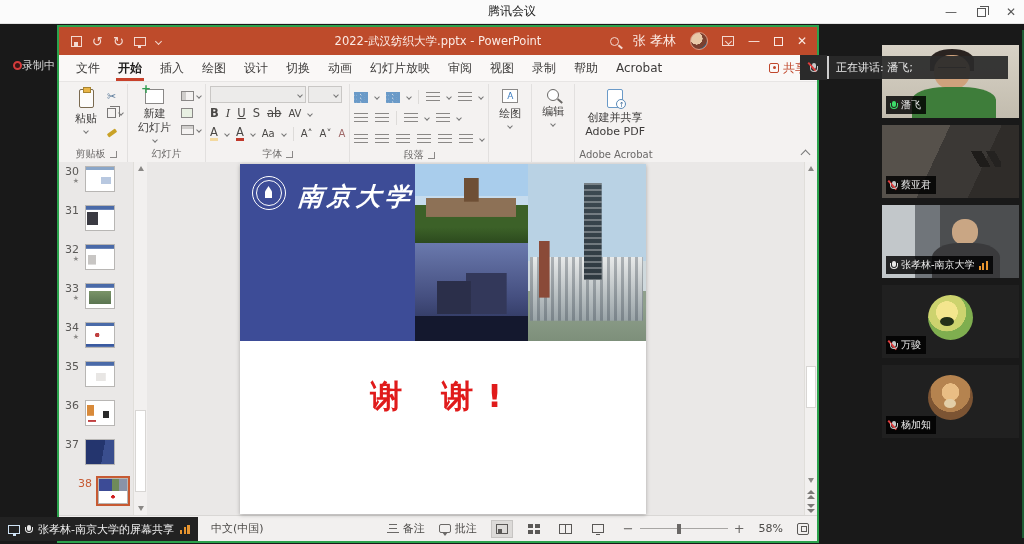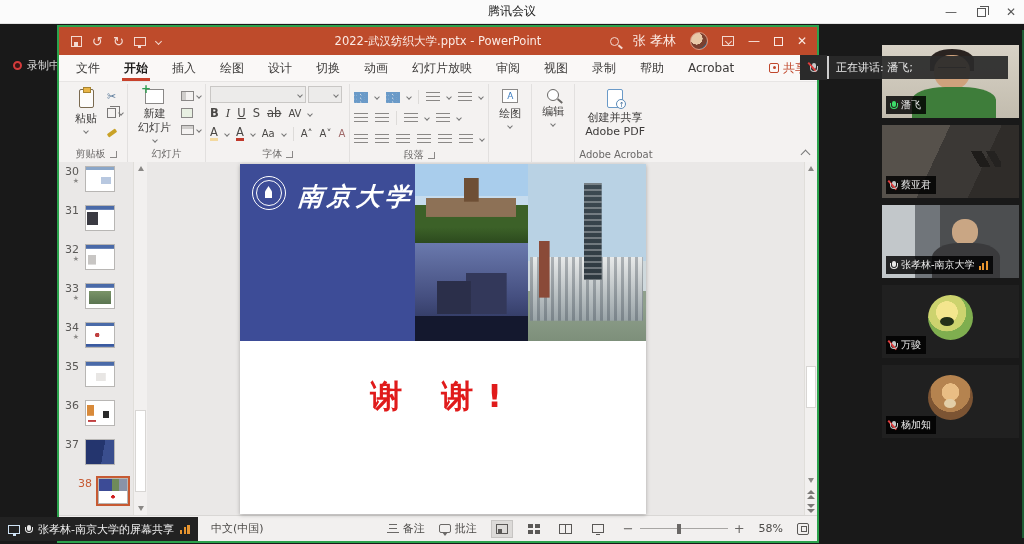--- a/index.html
+++ b/index.html
@@ -15,21 +15,21 @@
   .tm-controls { position:absolute; right:8px; top:0; height:24px; display:flex; align-items:center; gap:20px; color:#555; }
   .tm-controls .wc { font-size:12px; line-height:1; cursor:default; }
   .box-restore { width:9px; height:9px; border:1px solid #555; position:relative; }
   .box-restore::before { content:""; position:absolute; left:2px; top:-3px; width:8px; height:8px; border:1px solid #555; border-left:none; border-bottom:none; }
 
   
   .stage { position:absolute; left:0; top:24px; width:1024px; height:520px; background:#191919; }
   .green-edge { position:absolute; right:0; top:6px; width:2px; height:508px; background:#1f5e35; }
 
   
-  .rec-badge { position:absolute; left:13px; top:34px; display:flex; align-items:center; gap:5px; }
+  .rec-badge { position:absolute; left:13px; top:34px; display:flex; align-items:center; }
   .rec-dot { width:9px; height:9px; border-radius:50%; border:2px solid #d43b3b; background:#3a1515; }
   .rec-text { font-size:11px; color:#d8d8d8; }
 
   
   .ppt { position:absolute; left:57px; top:1px; width:762px; height:518px;
     border:2px solid #2ba24c; background:#f4f2f1; display:flex; flex-direction:column; }
 
   
   .ppt-titlebar { height:28px; background:#be4b2b; display:flex; align-items:center; color:#fff; position:relative; flex:none; }
   .qat { display:flex; align-items:center; gap:10px; padding-left:12px; }
@@ -45,21 +45,21 @@
   .ic-search::after { content:""; position:absolute; left:7px; top:8px; width:5px; height:1.5px; background:#f3d9d0; transform:rotate(40deg); }
   .ppt-user { font-size:13px; color:#fbeae4; }
   .avatar { width:18px; height:18px; border-radius:50%;
     background:radial-gradient(circle at 35% 35%, #e8c9a8 0 40%, #7a4030 41% 70%, #40586e 71%); border:1px solid #d89b85; }
   .ic-ribbonopt { width:12px; height:10px; border:1.4px solid #f3d9d0; position:relative; }
   .ic-ribbonopt::after { content:""; position:absolute; left:3px; top:2px; width:4px; height:4px; border-right:1.3px solid #f3d9d0; border-bottom:1.3px solid #f3d9d0; transform:rotate(45deg); }
   .ppt-wc { font-size:12px; color:#fbeae4; line-height:1; }
   .ppt-wc-box { width:9px; height:9px; border:1px solid #fbeae4; }
 
   
-  .ribbon-tabs { height:27px; background:#faf8f7; display:flex; align-items:stretch; gap:6px; padding-left:8px; border-bottom:1px solid #e7e5e4; flex:none; }
+  .ribbon-tabs { height:27px; background:#faf8f7; display:flex; align-items:stretch; gap:0; padding-left:8px; border-bottom:1px solid #e7e5e4; flex:none; }
   .tab { font-size:12px; color:#3d3b3a; display:flex; align-items:center; padding:0 9px; position:relative; cursor:default; white-space:nowrap; }
   .tab.active { color:#1e1d1c; font-weight:bold; }
   .tab.active::after { content:""; position:absolute; left:7px; right:7px; bottom:0; height:3px; background:#c8412b; }
   .share-btn { margin-left:auto; display:flex; align-items:center; gap:4px; padding:0 10px; color:#c0472c; font-size:12px; }
   .ic-shareperson { width:10px; height:10px; border:1.3px solid #c0472c; border-radius:2px; position:relative; }
   .ic-shareperson::after { content:""; position:absolute; left:2.5px; top:2px; width:3px; height:3px; border-radius:50%; background:#c0472c; }
 
   
   .ribbon { height:80px; background:#f4f2f1; display:flex; align-items:stretch; padding:2px 4px 0 6px; position:relative; flex:none; }
   .rgroup { display:flex; flex-direction:column; padding:2px 4px 0 4px; position:relative; }

